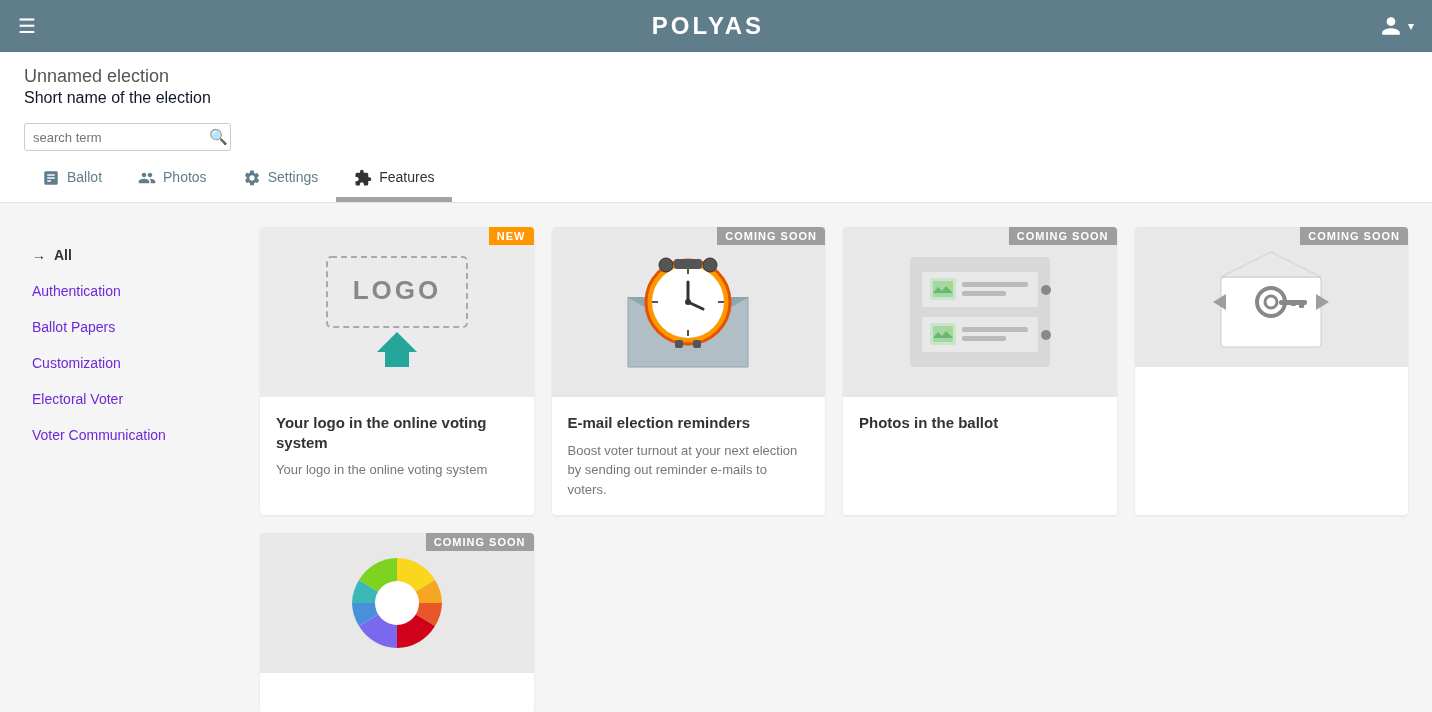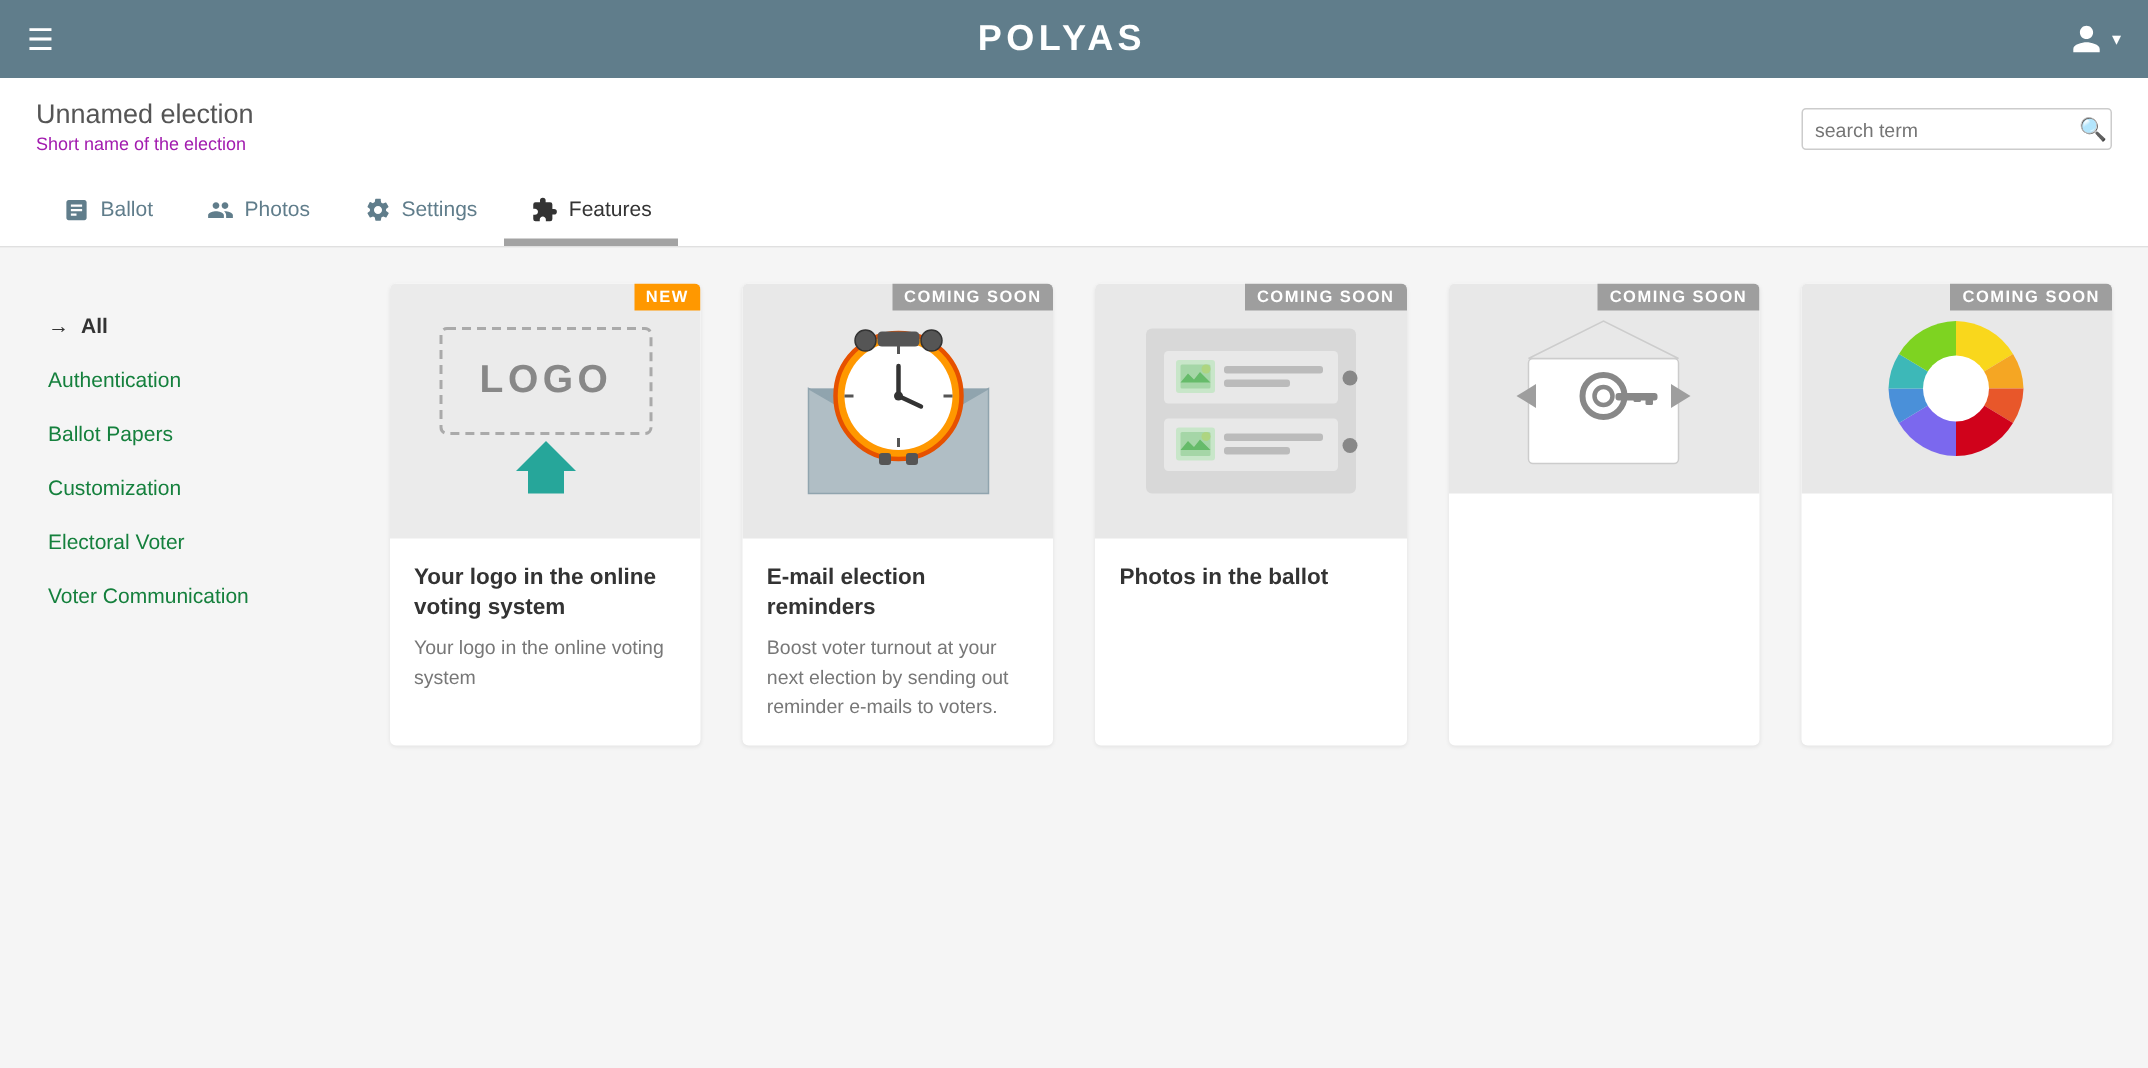--- a/index.html
+++ b/index.html
@@ -16,21 +16,21 @@
     }
     .top-nav .logo { color: white; font-weight: 700; font-size: 24px; letter-spacing: 3px; }
 
     
     .subheader {
       background: white;
       padding: 14px 24px 0 24px;
       border-bottom: 1px solid #e0e0e0;
     }
     .election-title { font-size: 18px; color: #555; font-weight: 400; }
-    .election-subtitle { font-size: 12px; color: #a21caf; margin-top: 2px; margin-bottom: 10px; }
+    .election-subtitle { font-size: 16px; color: #0f172a; margin-top: 2px; margin-bottom: 10px; }
     .search-bar-wrapper {
       display: flex;
       align-items: center;
       border: 1px solid #ccc;
       border-radius: 3px;
       background: white;
       padding: 4px 8px;
       width: 207px;
     }
     .search-bar-wrapper input {
@@ -75,34 +75,34 @@
     
     .sidebar {
       width: 260px;
       min-width: 260px;
       padding: 0 20px;
       padding-top: 10px;
     }
     .sidebar-item {
       padding: 10px 12px;
       font-size: 14px;
-      color: #15803d;
+      color: #6d28d9;
       cursor: pointer;
       display: flex;
       align-items: center;
       gap: 8px;
     }
     .sidebar-item.active { color: #333; font-weight: 600; }
 
     
     .cards-grid {
       flex: 1;
       display: grid;
-      grid-template-columns: repeat(5, 1fr);
-      gap: 28px;
+      grid-template-columns: repeat(4, 1fr);
+      gap: 18px;
     }
 
     .card {
       background: white;
       border-radius: 4px;
       overflow: hidden;
       box-shadow: 0 1px 3px rgba(0,0,0,0.08);
       position: relative;
       display: flex;
       flex-direction: column;
@@ -158,21 +158,21 @@
   <div style="color:white;display:flex;align-items:center;gap:6px;cursor:pointer;">
     <svg width="22" height="22" viewBox="0 0 24 24" fill="white">
         <path d="M12 12c2.7 0 4.8-2.1 4.8-4.8S14.7 2.4 12 2.4 7.2 4.5 7.2 7.2 9.3 12 12 12zm0 2.4c-3.2 0-9.6 1.6-9.6 4.8v2.4h19.2v-2.4c0-3.2-6.4-4.8-9.6-4.8z"></path>
       </svg>
     <span style="font-size:12px;">▾</span>
   </div>
 </div>
 
 <div class="header-wrapper">
   <div class="subheader">
-    <div style="position:relative; display:flex; justify-content:space-between; align-items:flex-start;">
+    <div style="position:relative; display:flex; justify-content:space-between; align-items:flex-start;flex-direction:column;">
       <div>
         <div class="election-title">Unnamed election</div>
         <div class="election-subtitle">Short name of the election</div>
       </div>
       <div class="search-bar-wrapper" style="margin-top:6px;">
         <input type="text" style="border: none; outline: none; font-size: 13px; color: rgb(170, 170, 170); flex: 1 1 0%; background: transparent;" placeholder="search term">
         <span class="search-icon">🔍</span>
       </div>
     </div>
     <div class="tabs">

